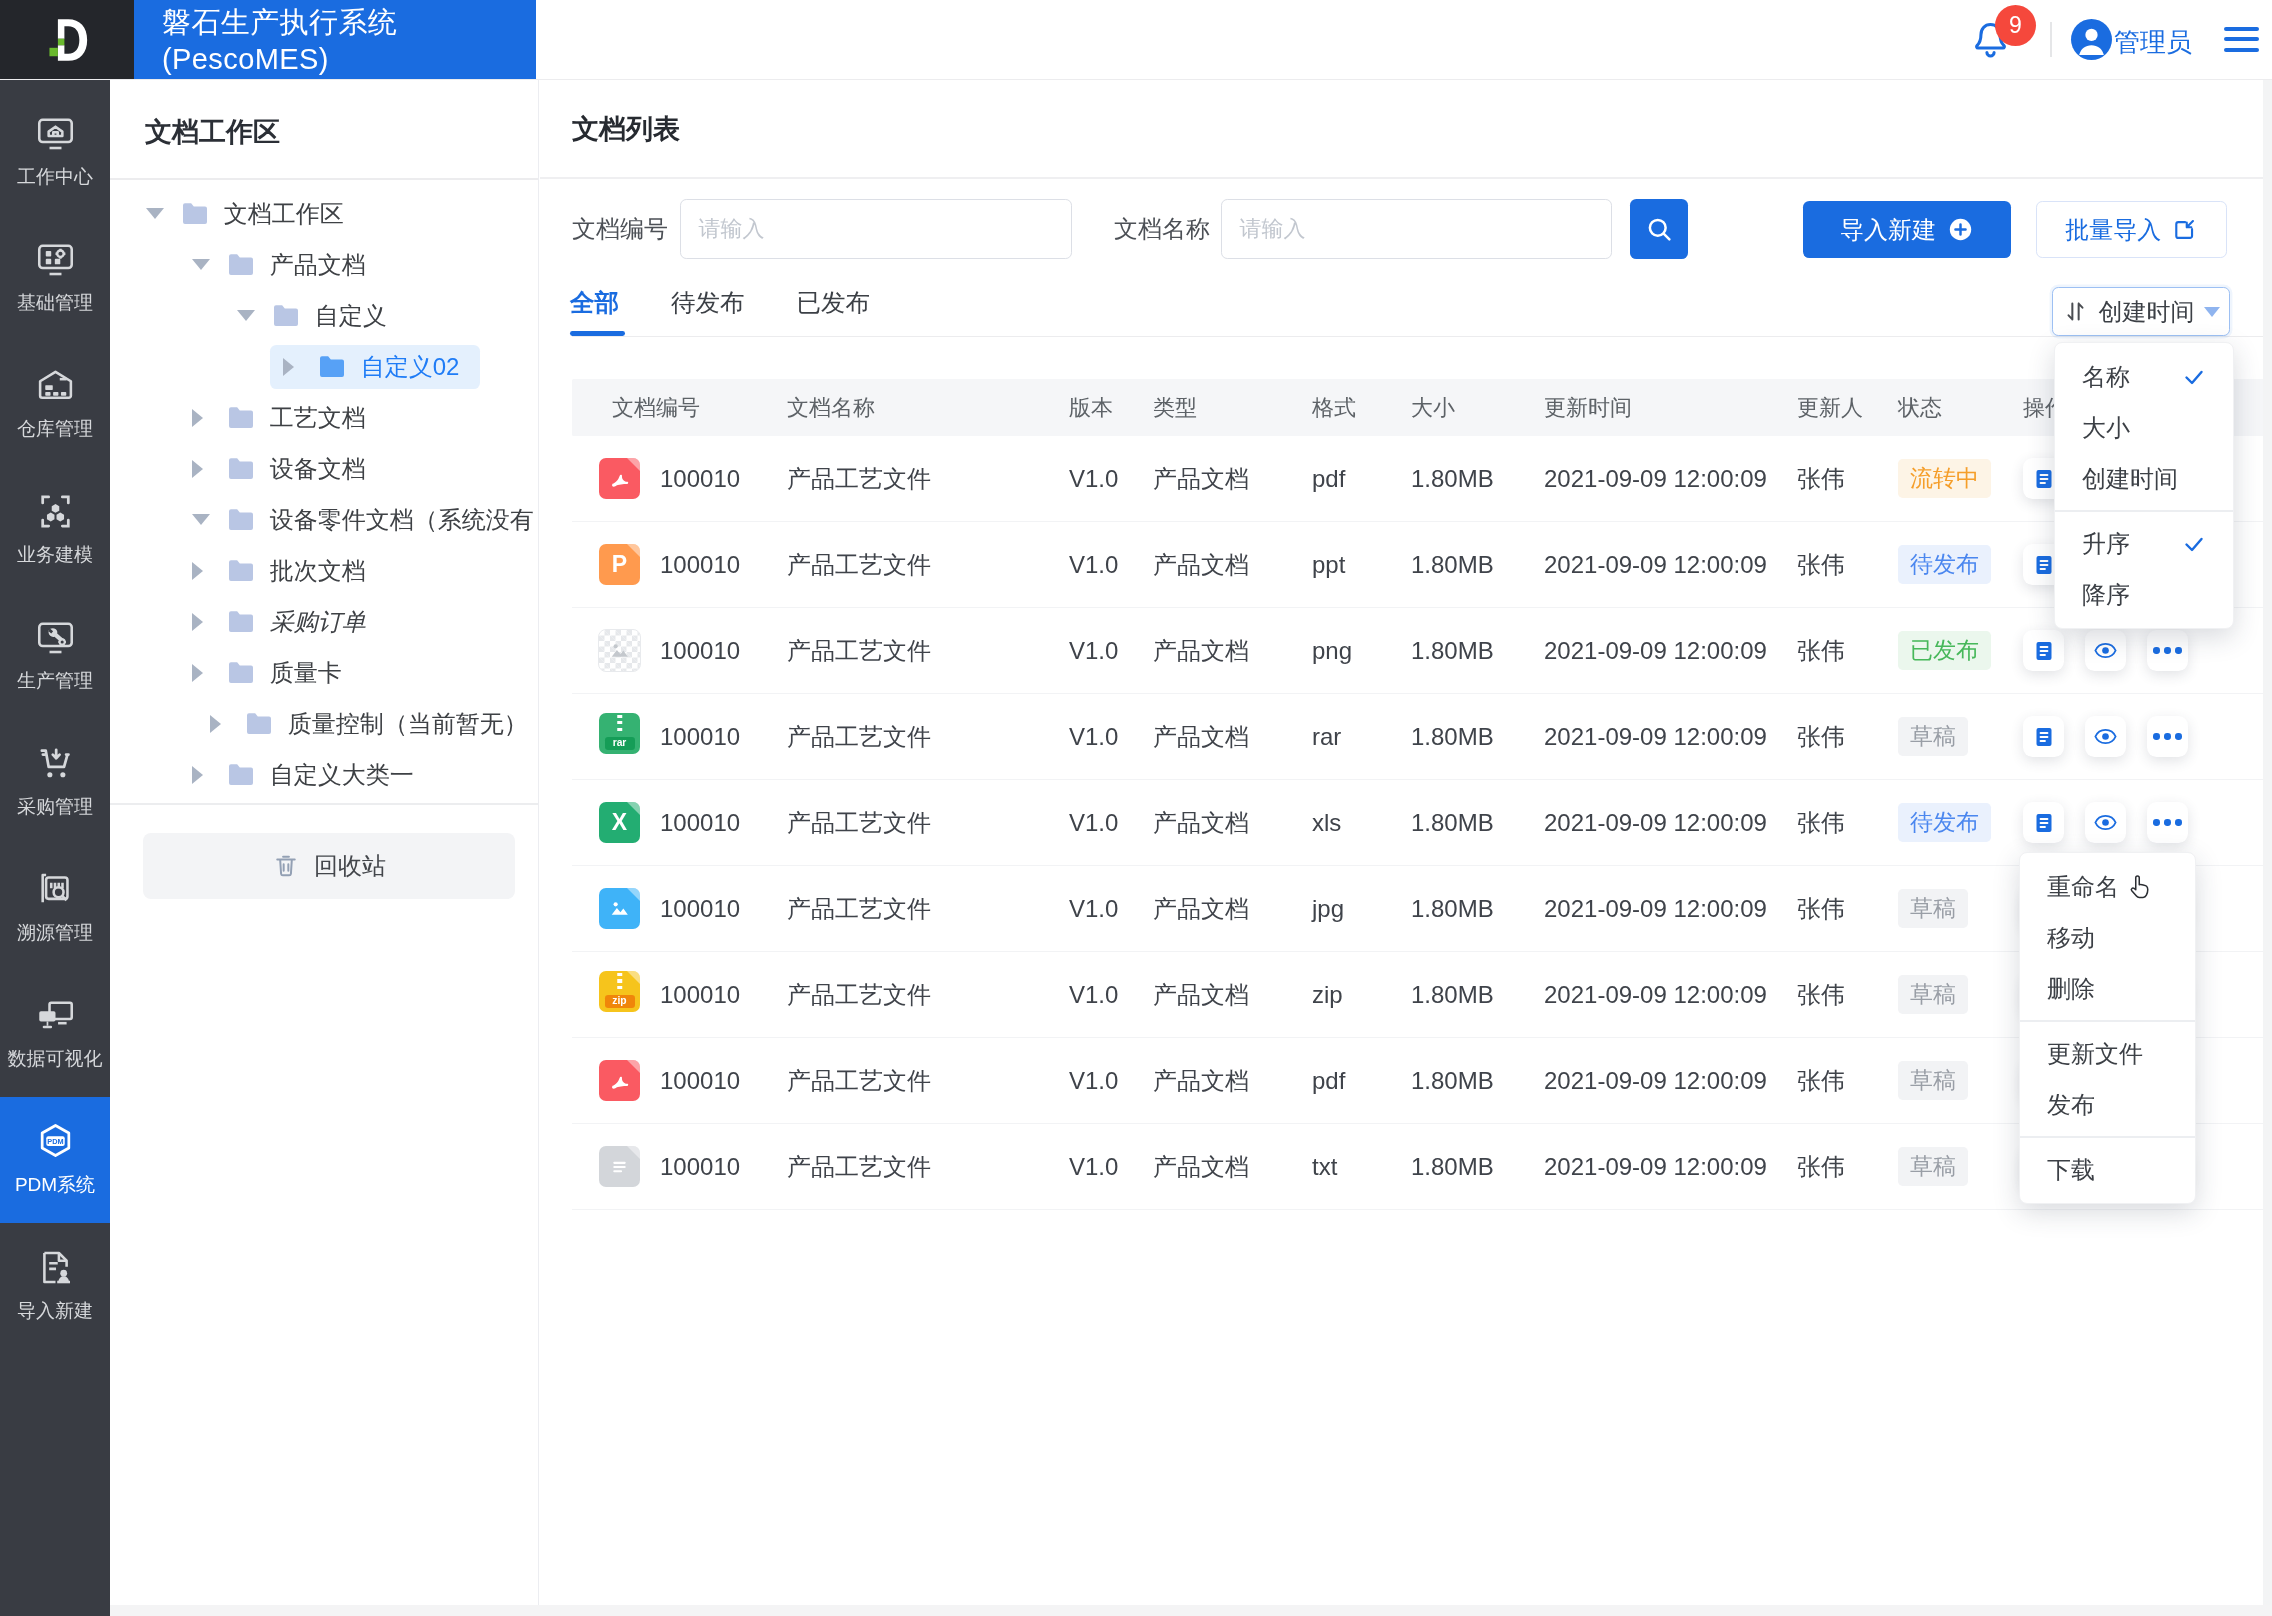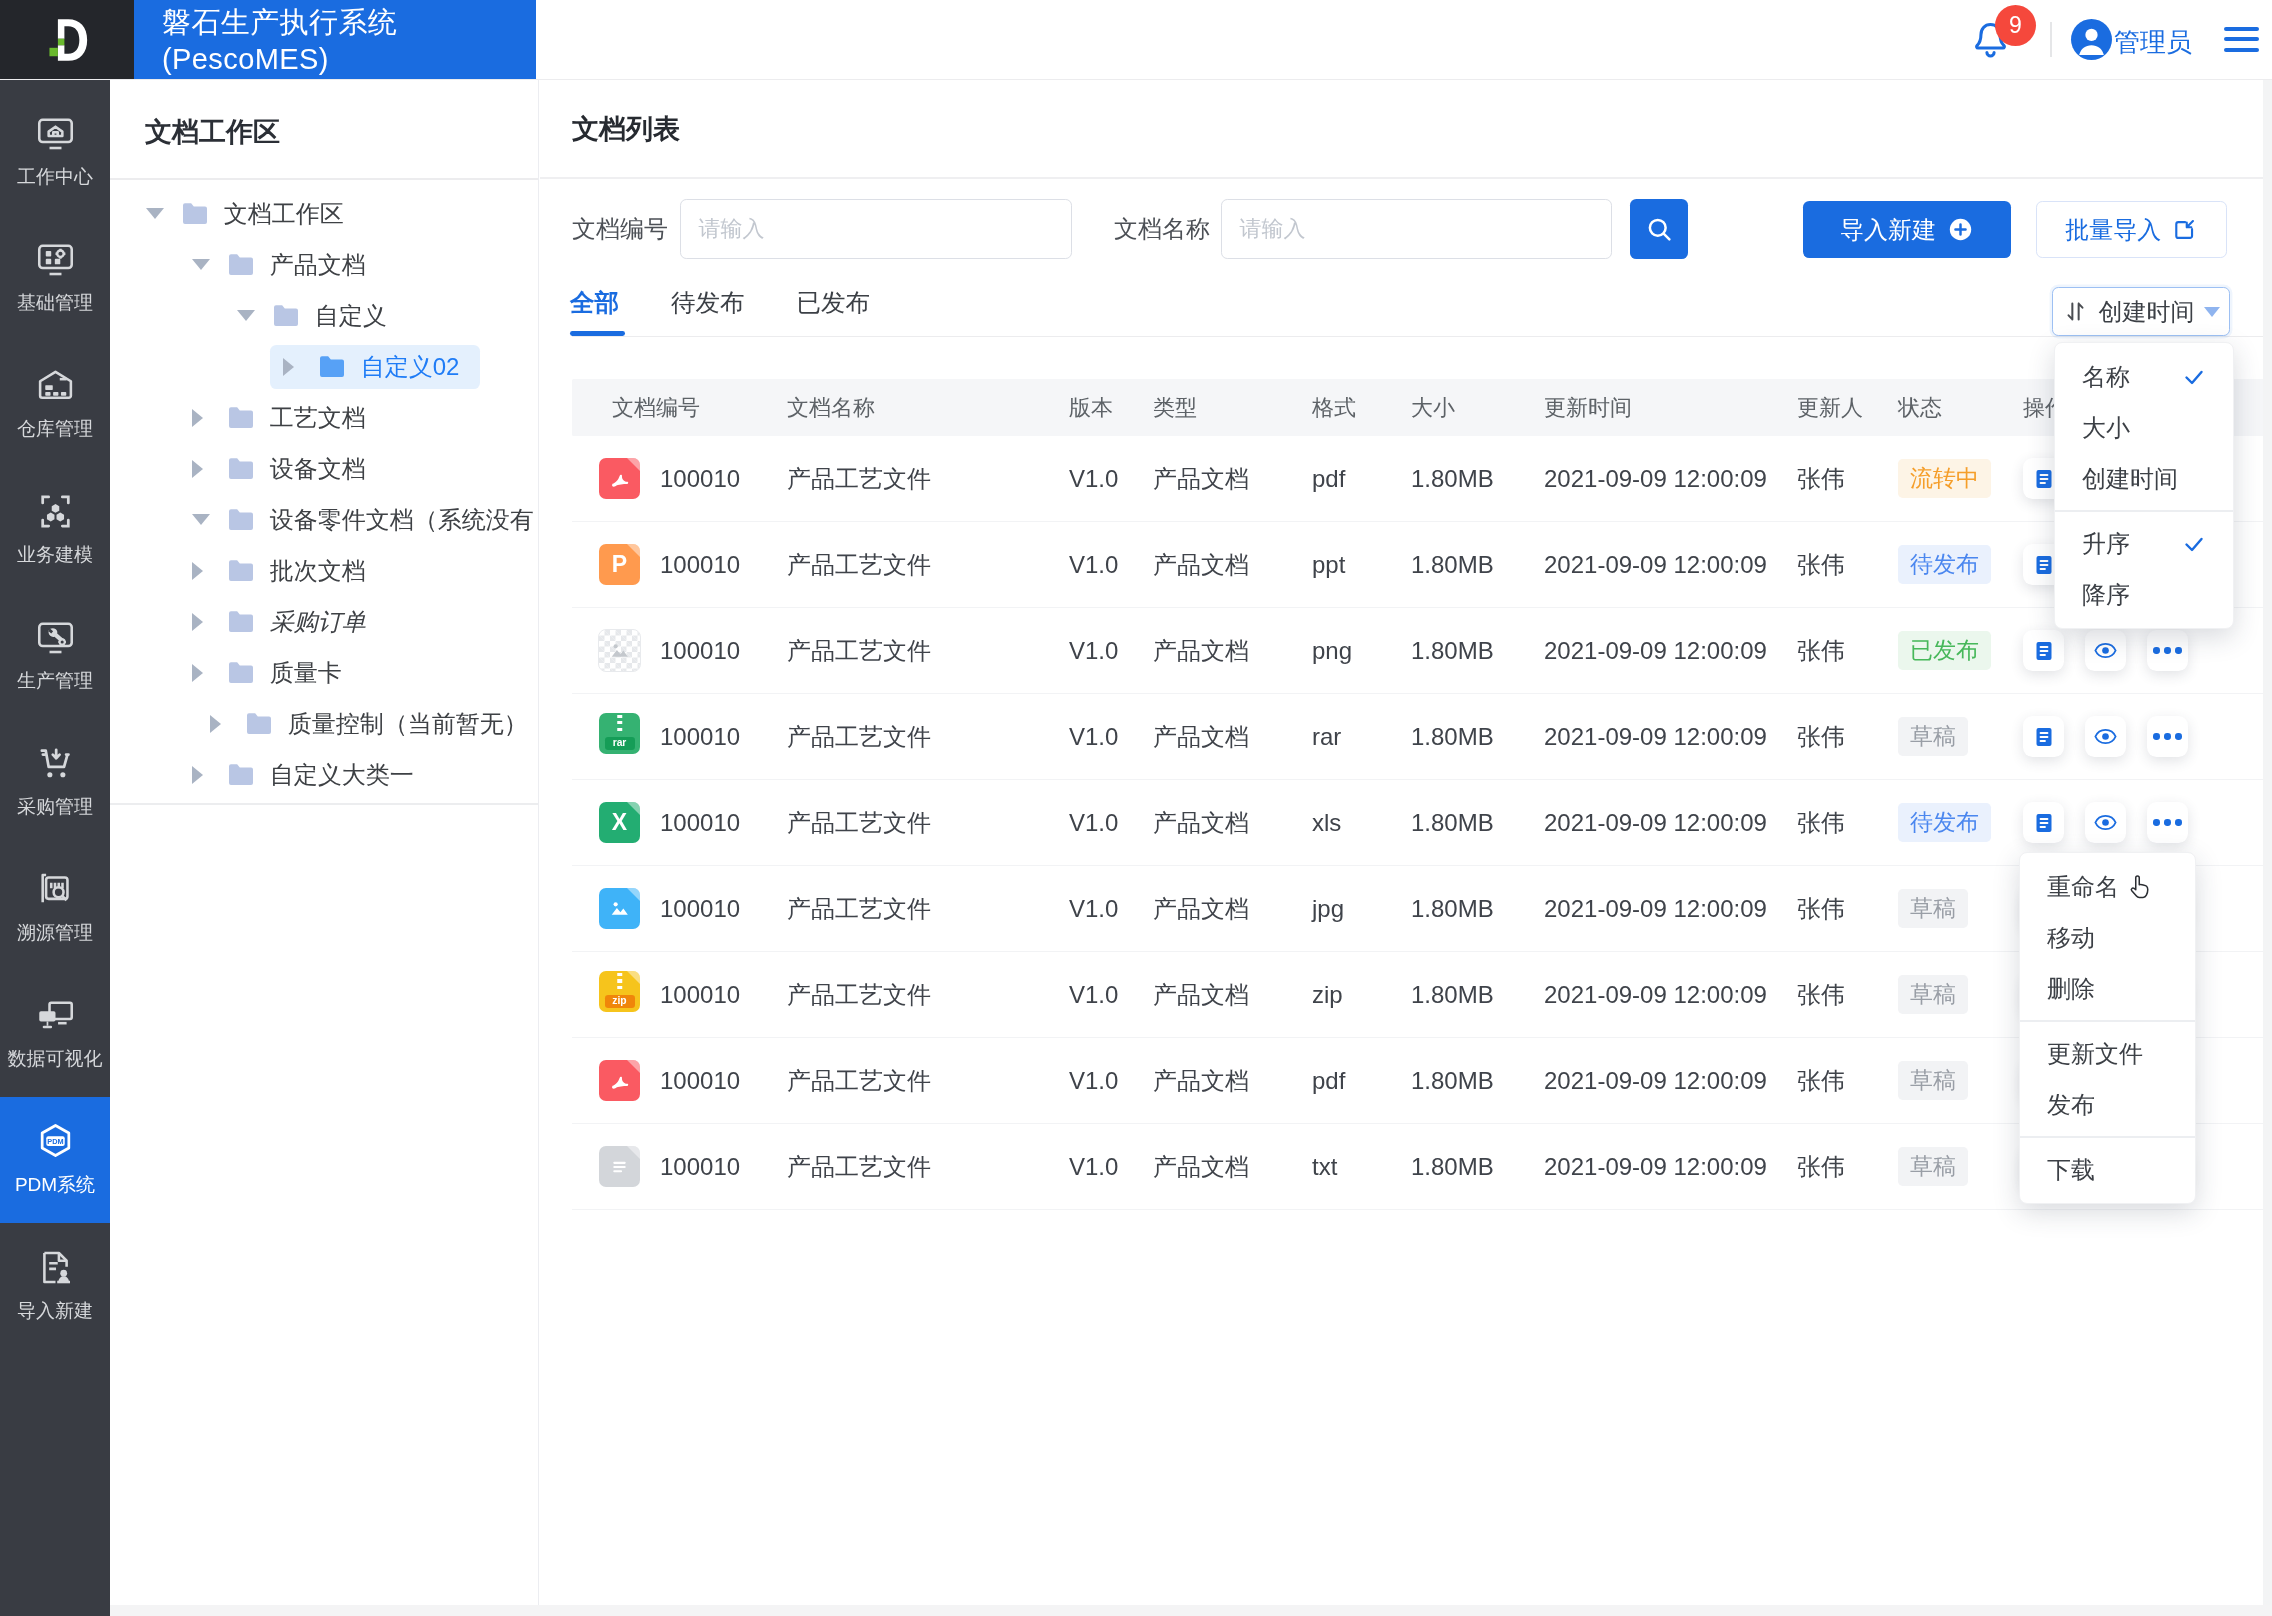--- a/index.html
+++ b/index.html
@@ -449,20 +449,26 @@
             <span class="folder">
               <svg viewBox="0 0 24 24">
                 <path d="M3 5.5A1.5 1.5 0 0 1 4.5 4h4.6l2 2.4h8.4A1.5 1.5 0 0 1 21 7.9V18a1.5 1.5 0 0 1-1.5 1.5h-15A1.5 1.5 0 0 1 3 18z" fill="currentColor"></path>
               </svg>
             </span>
             <span class="tree-label">自定义大类一</span>
           </div>
         </div>
     </div>
     <div class="panel-sep"></div>
+    <button class="recycle">
+      <svg width="28" height="28" viewBox="0 0 24 24">
+        <path d="M4.5 6.5h15M9.5 4h5M7 6.5l.8 12.2a1.5 1.5 0 0 0 1.5 1.3h5.4a1.5 1.5 0 0 0 1.5-1.3L17 6.5M10 10.5v5.5M14 10.5v5.5" fill="none" stroke="#93a0b4" stroke-width="1.7" stroke-linecap="round"></path>
+      </svg>
+      <span>回收站</span>
+    </button>
   </aside>
 
   <main class="main">
     <div class="main-title">文档列表</div>
     <div class="main-sep"></div>
 
     <label class="flabel no">文档编号</label>
     <input class="finput no" placeholder="请输入" style="">
     <label class="flabel name">文档名称</label>
     <input class="finput name" placeholder="请输入" style="">

